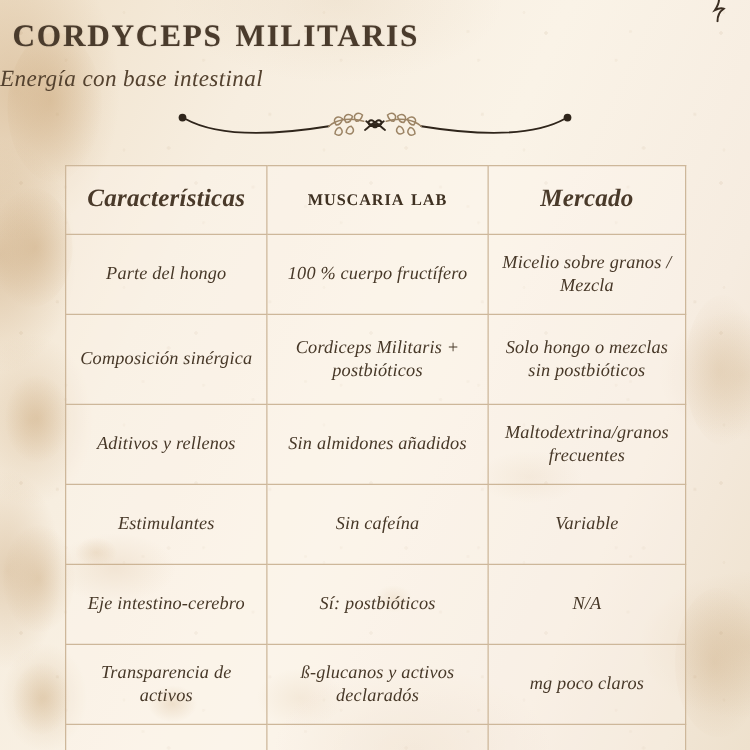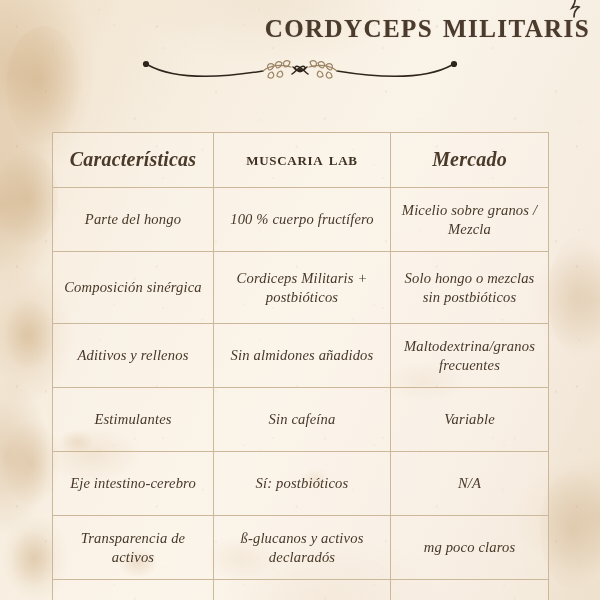--- a/index.html
+++ b/index.html
@@ -51,21 +51,21 @@
   
   .blot {
     position: absolute;
     border-radius: 50%;
     pointer-events: none;
   }
 
   
   #header {
     position: relative;
-    text-align: right;
+    text-align: left;
     padding-top: 6px;
   }
   #title {
     font-family: "Liberation Serif", "DejaVu Serif", serif;
     font-weight: 700;
     font-size: 35px;
     letter-spacing: 1.4px;
     color: #4a3b2c;
     font-variant: small-caps;
     text-transform: lowercase;
@@ -179,20 +179,21 @@
   <div class="blot" style="left:118px;top:548px; width:40px;  height:30px;  background:radial-gradient(ellipse at 50% 50%, rgba(198,158,106,.34) 0%, rgba(198,158,106,0) 70%);"></div>
   <div class="blot" style="left:60px; top:430px; width:34px;  height:24px;  background:radial-gradient(ellipse at 50% 50%, rgba(198,158,106,.28) 0%, rgba(198,158,106,0) 70%);"></div>
   <div class="blot" style="left:300px;top:468px; width:30px;  height:22px;  background:radial-gradient(ellipse at 50% 50%, rgba(198,158,106,.22) 0%, rgba(198,158,106,0) 70%);"></div>
 
   <svg id="corner-mark" viewBox="0 0 16 20" aria-hidden="true">
     <path d="M9 0 C10 4 8 7 6 10 C8 9 11 8 13 9 C10 11 8 15 8 19" fill="none" stroke="#3b2e22" stroke-width="1.6" stroke-linecap="round"></path>
   </svg>
 
   <div id="header">
     <h1 id="title">Cordyceps militaris</h1>
+    <div id="subtitle">Energía con base intestinal</div>
 
     <svg id="divider" viewBox="0 0 330 34" aria-hidden="true">
       <g fill="none" stroke="#2f251b" stroke-width="1.5" stroke-linecap="round">
         <path d="M13 12 C40 27 85 25 128 18"></path>
         <path d="M317 12 C290 27 245 25 202 18"></path>
       </g>
       <circle cx="11" cy="11" r="3.1" fill="#2f251b"></circle>
       <circle cx="319" cy="11" r="3.1" fill="#2f251b"></circle>
 
       <g stroke="#2f251b" stroke-width="1.5" fill="none" stroke-linecap="round">

